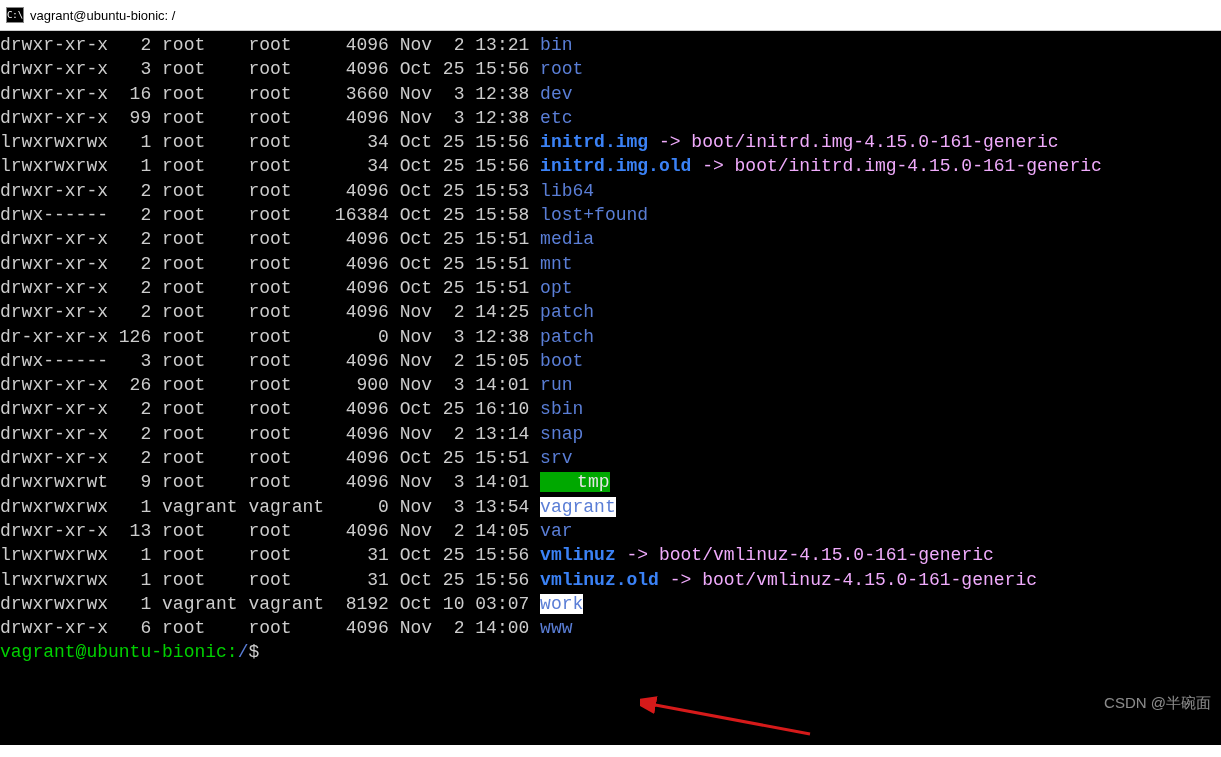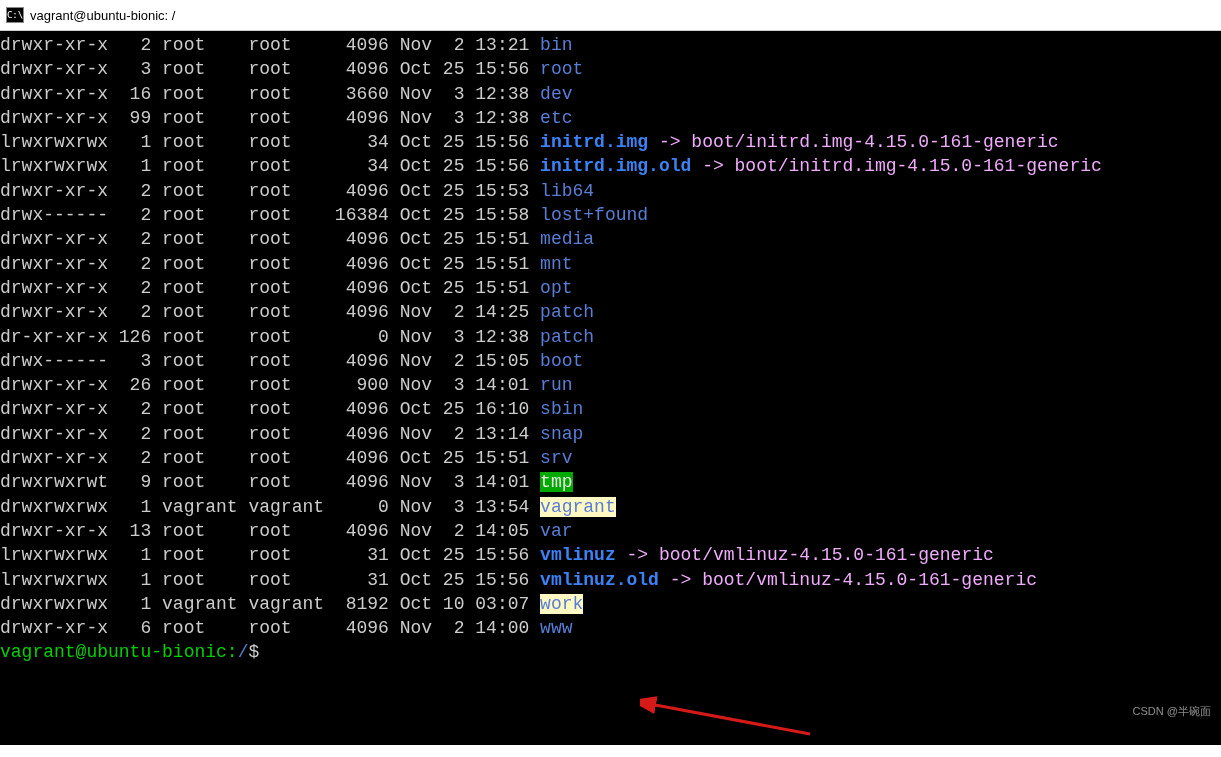--- a/index.html
+++ b/index.html
@@ -37,32 +37,32 @@
     background: #000000;
     color: #cccccc;
     padding: 2px 0 2px 0;
     line-height: 1.35;
     min-height: 710px;
     position: relative;
   }
   .line { white-space: pre; }
   .dir   { color: #5a7ed6; } 
   .lnk   { color: #3b82f6; font-weight: bold; } 
-  .ow    { color: #5a7ed6; background: #fef9c3; } 
-  .sticky{ color: #e5e5e5; background: #00a800; }
+  .ow    { color: #5a7ed6; background: #ffffff; } 
+  .sticky{ color: #e5e5e5; background: #00a800; padding-left: 37px; }
   .arrow { color: #f0abfc; }
   .prompt-user { color: #00d000; }
   .prompt-path { color: #5a7ed6; }
   .watermark {
     position: absolute;
     right: 10px;
-    bottom: 26px;
+    bottom: 32px;
     color: rgba(230,230,230,0.6);
     font-family: Arial, sans-serif;
-    font-size: 11px;
+    font-size: 15px;
   }
   .red-arrow {
     position: absolute;
     pointer-events: none;
   }
 </style>
 </head>
 <body>
 
 <div class="titlebar">

